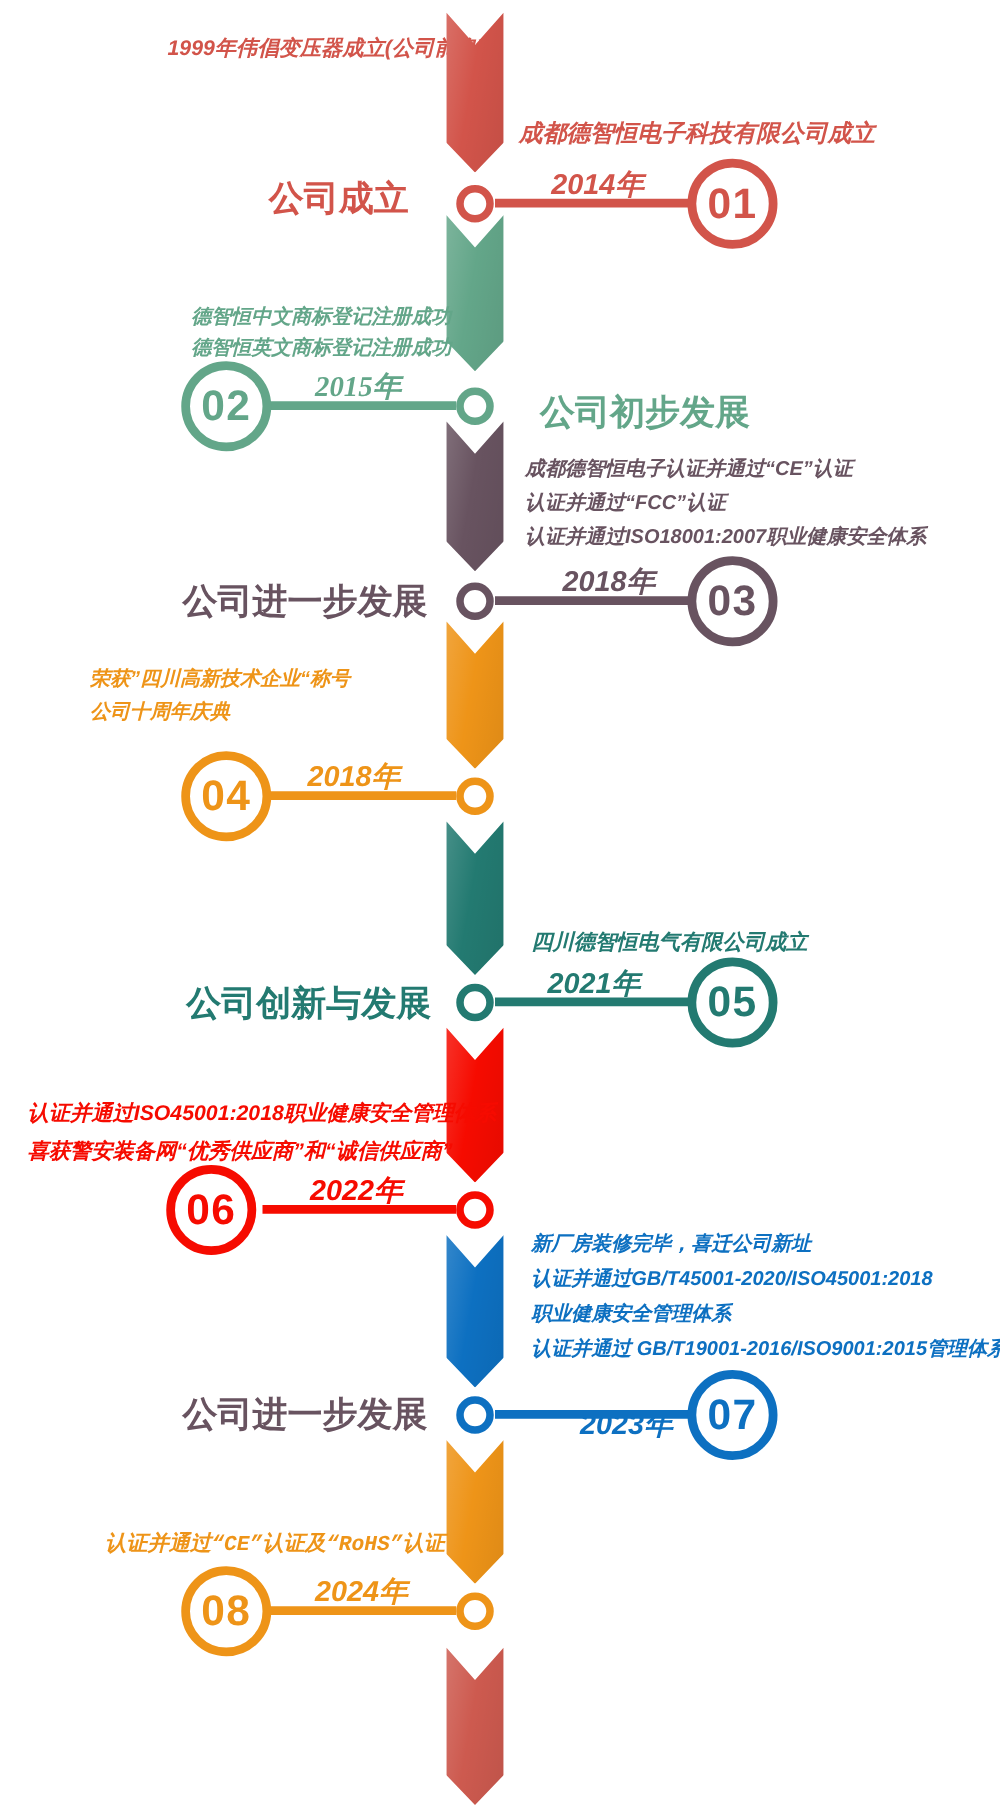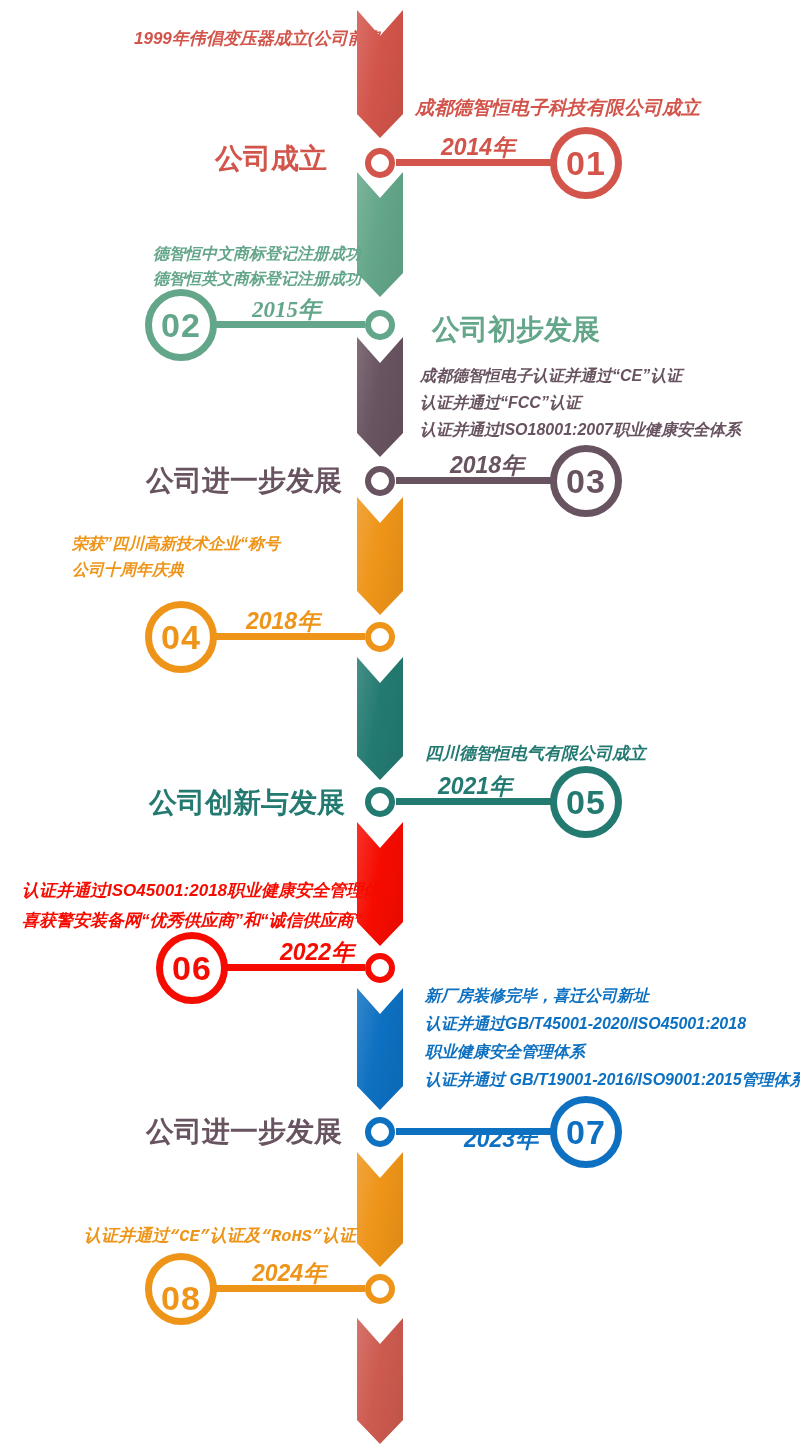--- a/index.html
+++ b/index.html
@@ -41,30 +41,30 @@
   .c7 { top:988px;  height:122px; }
   .c8 { top:1152px; height:115px; }
   .c9 { top:1318px; height:126px; }
 
   
   .m1 .ring { top:148px; }  .m1 .line { top:159px; left:396px; width:158px; }  .m1 .badge { top:127px; left:550px; }
   .m2 .ring { top:310px; }  .m2 .line { top:321px; left:210px; width:155px; }  .m2 .badge { top:289px; left:145px; }
   .m3 .ring { top:466px; }  .m3 .line { top:477px; left:396px; width:158px; }  .m3 .badge { top:445px; left:550px; }
   .m4 .ring { top:622px; }  .m4 .line { top:633px; left:210px; width:155px; }  .m4 .badge { top:601px; left:145px; }
   .m5 .ring { top:787px; }  .m5 .line { top:798px; left:396px; width:158px; }  .m5 .badge { top:766px; left:550px; }
-  .m6 .ring { top:953px; }  .m6 .line { top:964px; left:210px; width:155px; }  .m6 .badge { top:932px; left:156px;text-align:center; }
+  .m6 .ring { top:953px; }  .m6 .line { top:964px; left:210px; width:155px; }  .m6 .badge { top:932px; left:133px;text-align:center; }
   .m7 .ring { top:1117px; } .m7 .line { top:1128px; left:396px; width:158px; } .m7 .badge { top:1096px; left:550px; }
-  .m8 .ring { top:1274px; } .m8 .line { top:1285px; left:210px; width:155px; } .m8 .badge { top:1253px; left:145px;align-items:flex-end; }
+  .m8 .ring { top:1274px; } .m8 .line { top:1285px; left:210px; width:155px; } .m8 .badge { top:1253px; left:145px; }
 
   .m1 .year { top:132px;  left:441px; }
   .m2 .year { top:294px;  left:252px;font-family:Liberation Serif, serif; }
   .m3 .year { top:450px;  left:450px; }
   .m4 .year { top:606px;  left:246px; }
   .m5 .year { top:771px;  left:438px; }
-  .m6 .year { top:937px;  left:248px;margin-left:32px; }
+  .m6 .year { top:937px;  left:248px; }
   .m7 .year { top:1124px; left:464px; }
   .m8 .year { top:1258px; left:252px; }
 
   .m1 .title { top:140px;  right:473px; }
   .m2 .title { top:311px;  left:432px; }
   .m3 .title { top:462px;  right:458px; }
   .m5 .title { top:784px;  right:455px; }
   .m7 .title { top:1113px; right:458px; }
 
   .m1 .desc { left:415px; top:94px;   font-size:19px; line-height:28px; }

